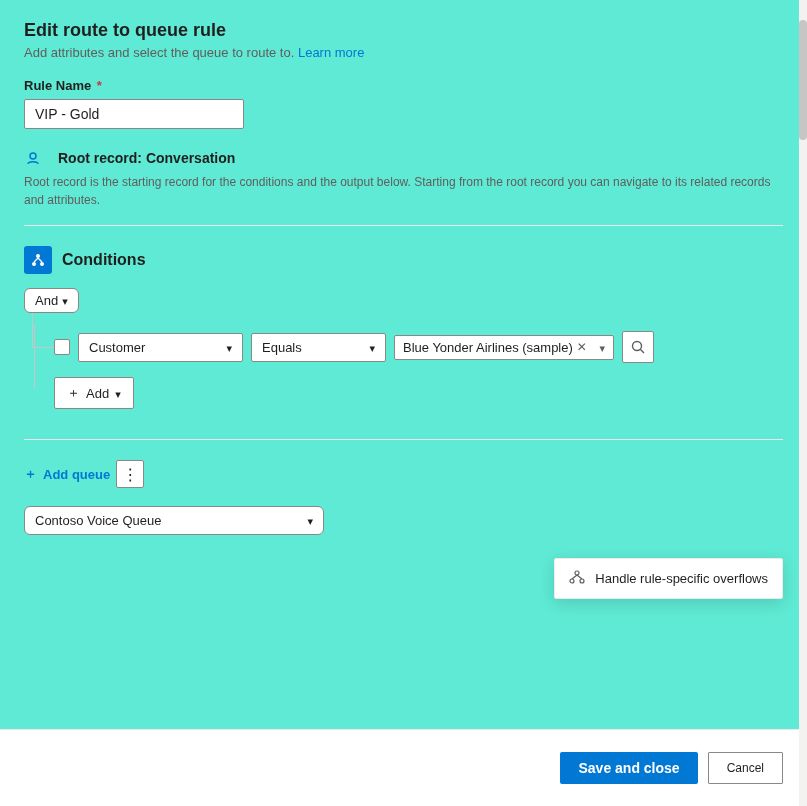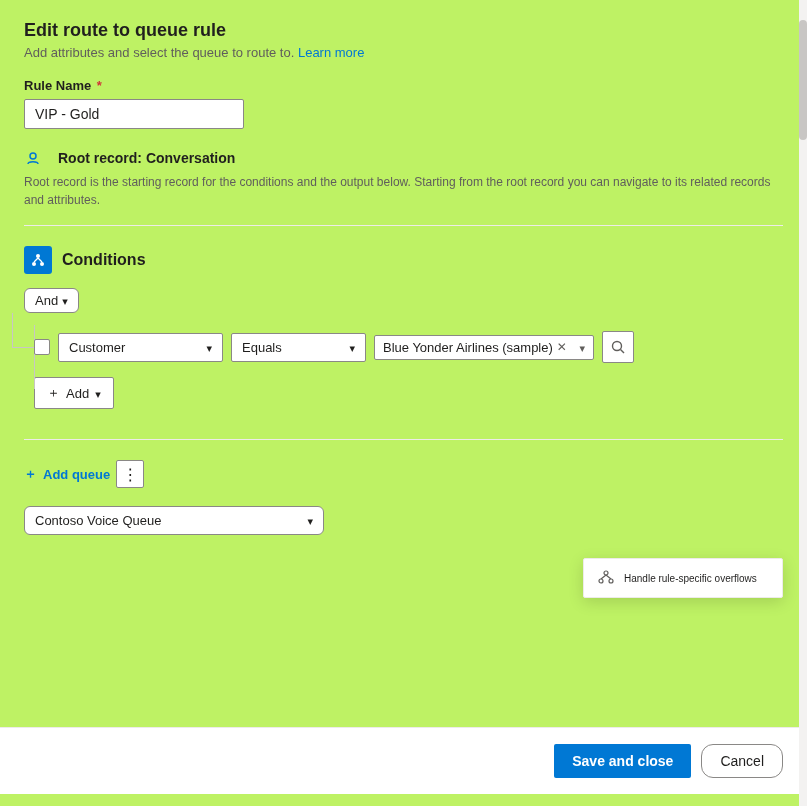--- a/index.html
+++ b/index.html
@@ -9,21 +9,21 @@
       background: #fff;
       color: #201f1e;
       width: 807px;
       min-height: 806px;
       position: relative;
       overflow: hidden;
     }
     .page-container {
       width: 807px;
       min-height: 806px;
-      background: #bef264;
+      background: #5eead4;
       display: flex;
       flex-direction: column;
       position: relative;
     }
     .main-content {
       flex: 1;
       padding: 20px 24px 80px 24px;
       overflow-y: auto;
     }
     .page-title {
@@ -291,67 +291,67 @@
       box-shadow: 0 4px 16px rgba(0,0,0,0.14);
       border-radius: 2px;
       z-index: 100;
       min-width: 200px;
     }
     .dropdown-popup-item {
       display: flex;
       align-items: center;
       gap: 10px;
       padding: 10px 14px;
-      font-size: 10px;
+      font-size: 13px;
       cursor: pointer;
       color: #201f1e;
     }
     
     .queue-dropdown {
       display: inline-flex;
       align-items: center;
       justify-content: space-between;
       border: 1px solid #8a8886;
       border-radius: 6px;
       padding: 6px 10px;
       font-size: 13px;
       cursor: pointer;
       background: #fff;
       color: #201f1e;
       width: 300px;
     }
     
     .footer {
       position: sticky;
-      bottom: 12px;
+      bottom: 0;
       background: #fff;
       border-top: 1px solid #edebe9;
-      padding: 16px 24px;
+      padding: 22px 24px;
       display: flex;
       justify-content: flex-end;
       gap: 10px;
       width: 100%;
     }
     .btn-primary {
       background: #0078d4;
       color: #fff;
       border: none;
       border-radius: 2px;
       padding: 8px 18px;
       font-size: 14px;
       cursor: pointer;
       font-weight: 600;
     }
     .btn-secondary {
       background: #fff;
       color: #201f1e;
       border: 1px solid #8a8886;
-      border-radius: 12px;
+      border-radius: 1px;
       padding: 8px 18px;
-      font-size: 14px;
+      font-size: 12px;
       cursor: pointer;
     }
     .chevron-down::after {
       content: '▾';
       font-size: 11px;
     }
     .scroll-bar {
       position: absolute;
       right: 0;
       top: 0;
@@ -414,21 +414,21 @@
       </div>
 
       <div class="conditions-area">
         
         <div class="and-dropdown">
           <span>And</span>
           <span class="chevron-down"></span>
         </div>
 
         
-        <div style="position:relative; margin-left: 10px; ">
+        <div style="position:relative; margin-left: 10px; padding-left: 20px;">
           
           <div style="position:absolute; left:0; top:0; bottom:20px; width:1px; background:#c8c6c4;"></div>
           <div class="condition-row" style="margin-left:0; padding-left:0; position:relative;">
 
             <div style="position:absolute; left:-20px; top:50%; width:20px; height:1px; background:#c8c6c4;"></div>
             <div class="checkbox"></div>
 
             <div class="dropdown-field field-select">
               <span>Customer</span>
               <span class="chevron-down"></span>

